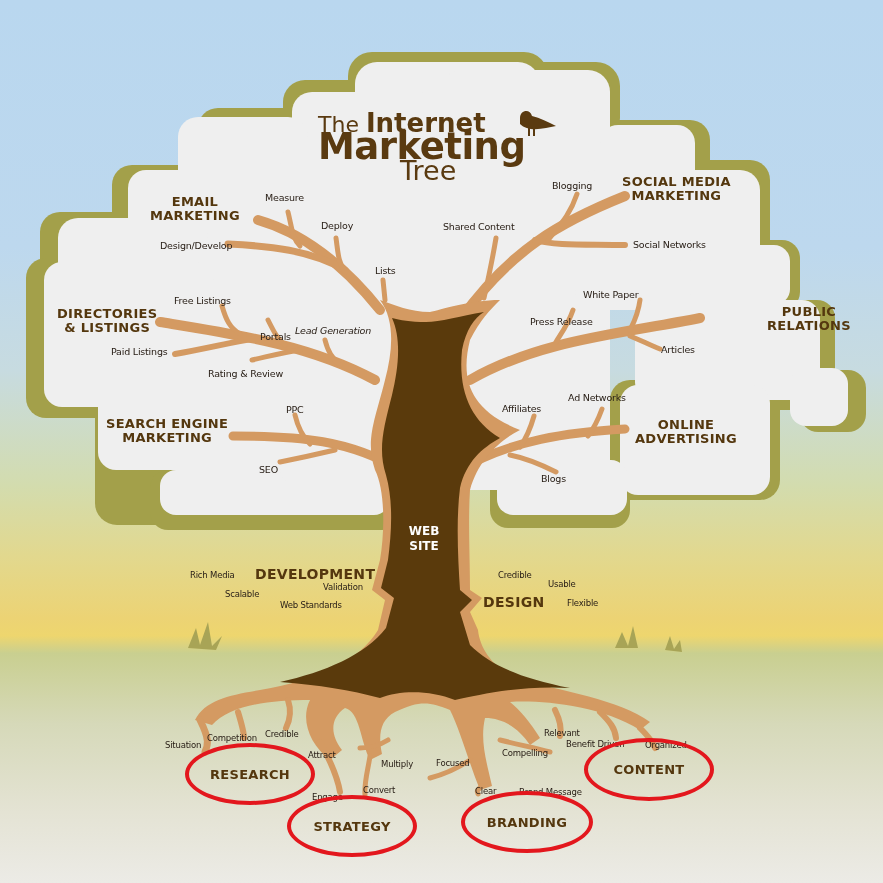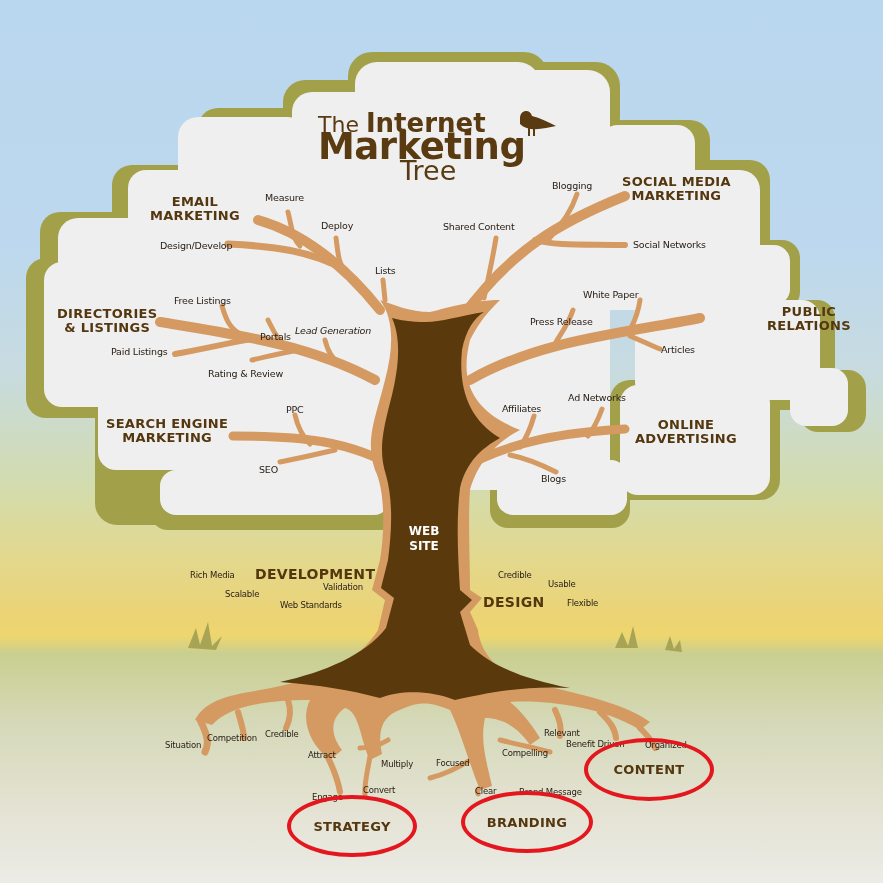--- a/index.html
+++ b/index.html
@@ -211,20 +211,23 @@
 
   <div class="lbl" style="left:436px;top:758px;font-size:8.5px;">Focused</div>
   <div class="lbl" style="left:502px;top:748px;font-size:8.5px;">Compelling</div>
   <div class="lbl" style="left:475px;top:786px;font-size:8.5px;">Clear</div>
   <div class="lbl" style="left:519px;top:787px;font-size:8.5px;">Brand Message</div>
 
   <div class="lbl" style="left:544px;top:728px;font-size:8.5px;">Relevant</div>
   <div class="lbl" style="left:566px;top:739px;font-size:8.5px;">Benefit Driven</div>
   <div class="lbl" style="left:645px;top:740px;font-size:8.5px;">Organized</div>
 
+  <div class="ring" style="left:185px;top:743px;width:130px;height:62px;">
+    <span>RESEARCH</span>
+  </div>
   <div class="ring" style="left:287px;top:795px;width:130px;height:62px;">
     <span>STRATEGY</span>
   </div>
   <div class="ring" style="left:461px;top:791px;width:132px;height:62px;">
     <span>BRANDING</span>
   </div>
   <div class="ring" style="left:584px;top:738px;width:130px;height:63px;">
     <span>CONTENT</span>
   </div>
 

